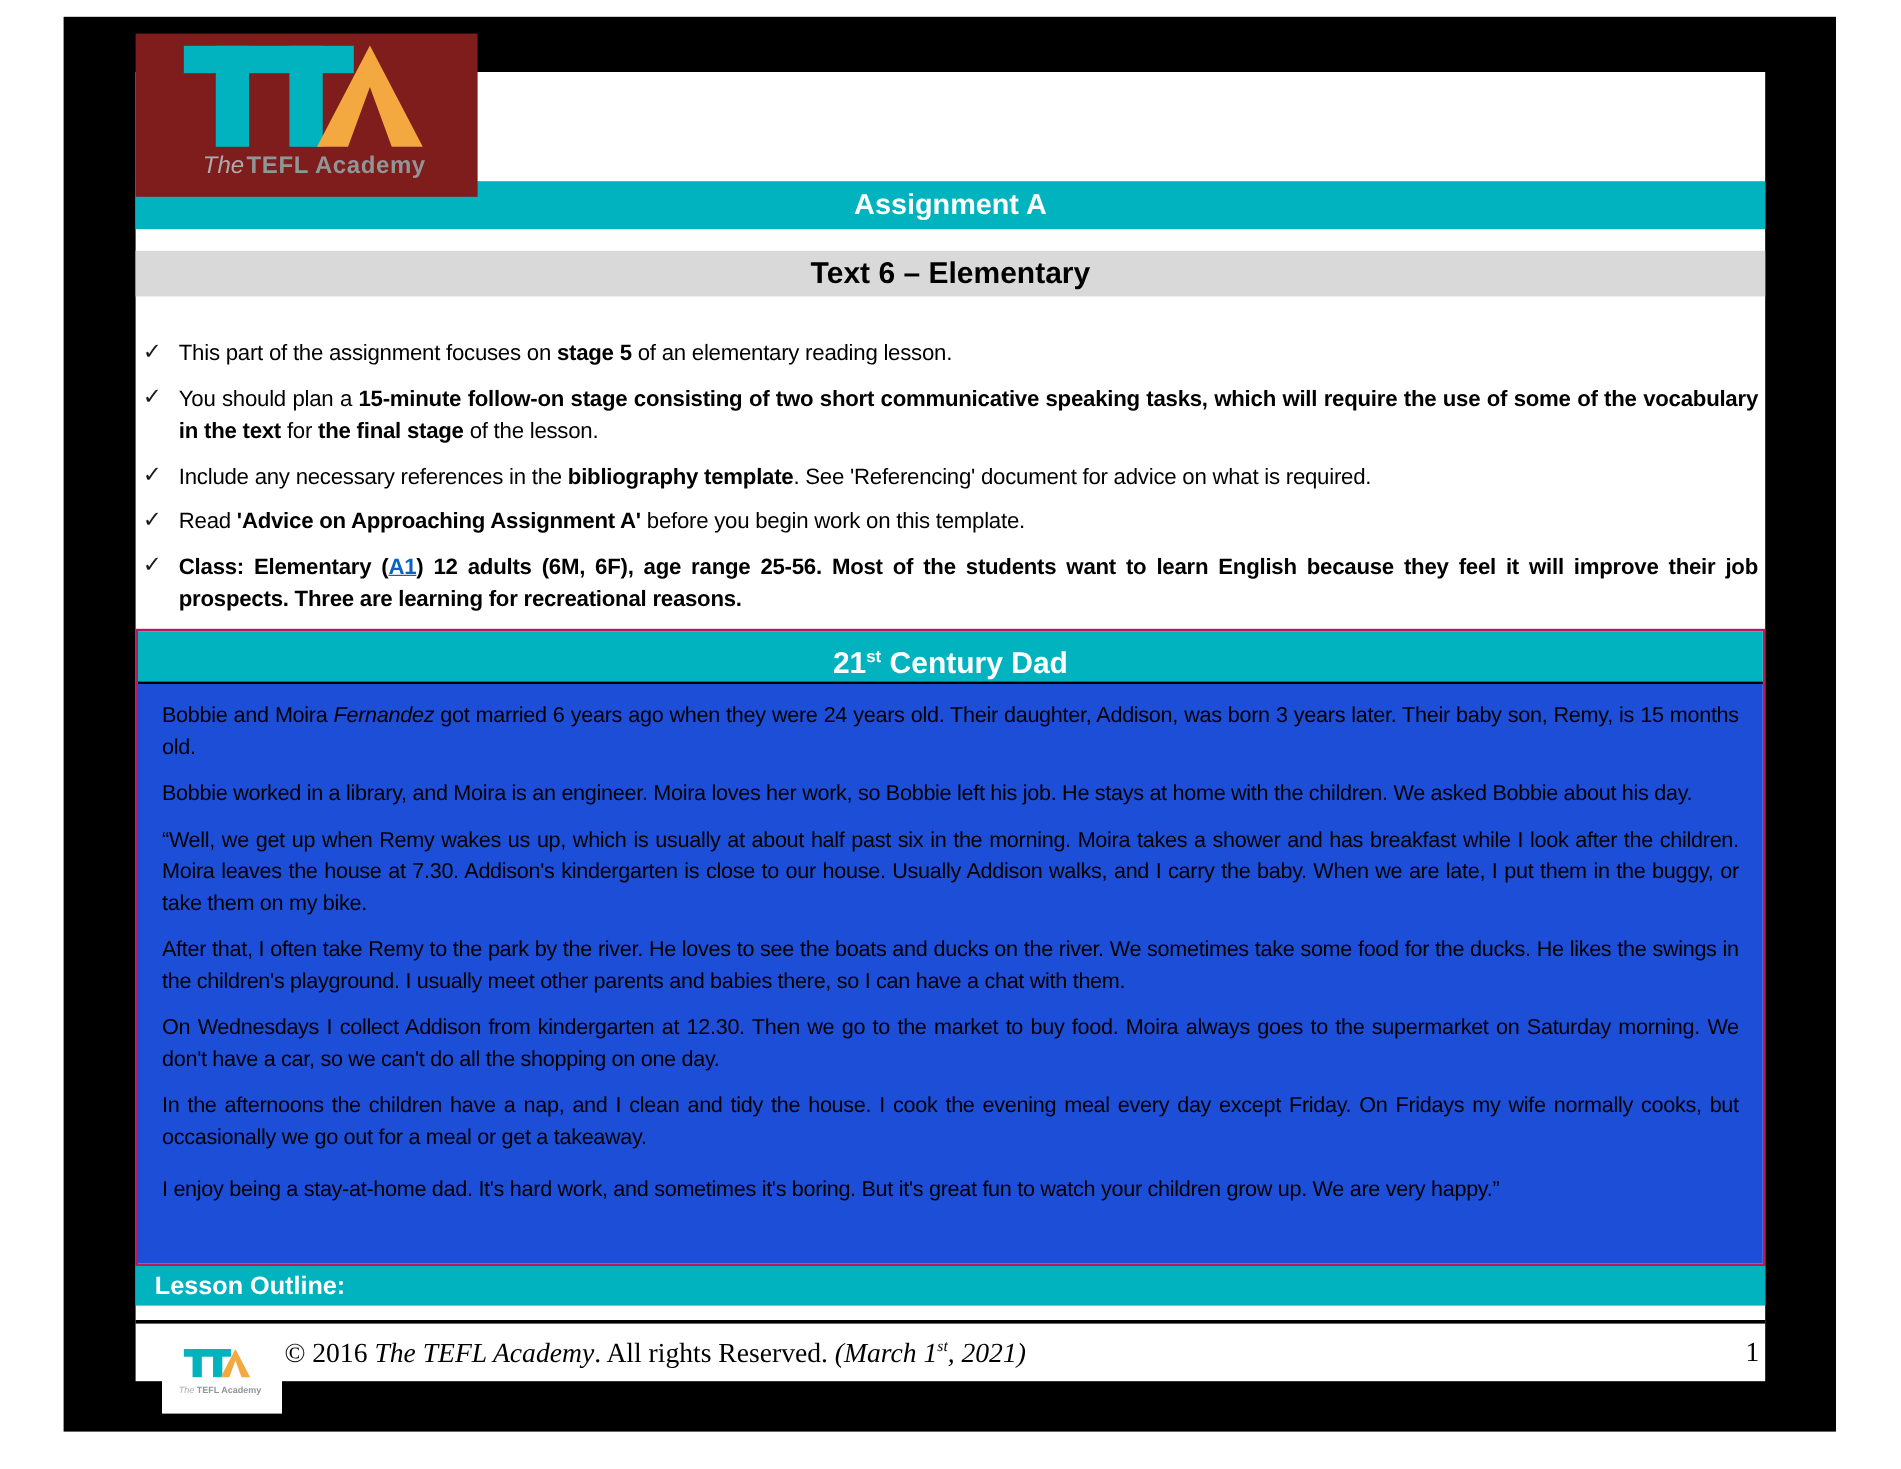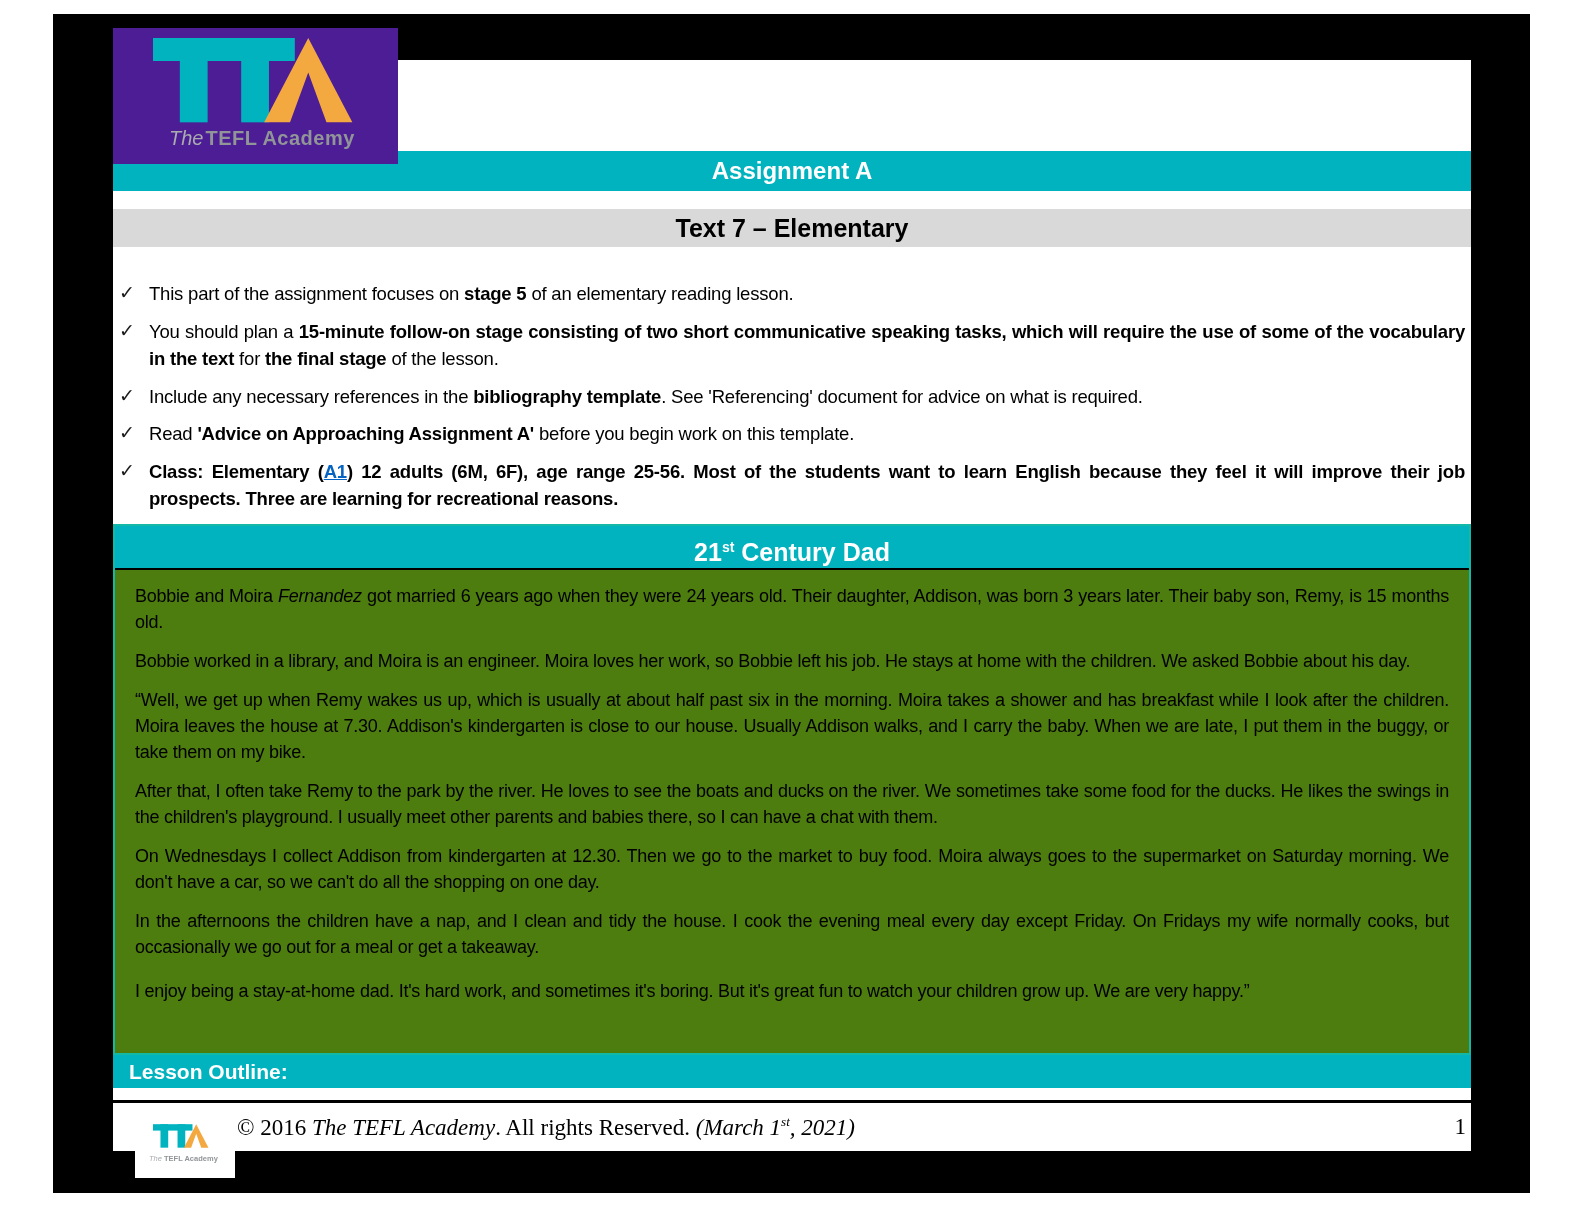--- a/index.html
+++ b/index.html
@@ -4,44 +4,44 @@
 <style>
   html,body{margin:0;padding:0;}
   body{
     width:1584px;height:1224px;position:relative;background:#ffffff;
     font-family:"Liberation Sans",sans-serif;overflow:hidden;
   }
   .black-frame{position:absolute;left:53px;top:14px;width:1477px;height:1179px;background:#000;}
   .page{position:absolute;left:113px;top:60px;width:1358px;height:1091px;background:#fff;}
 
   
-  .logo-box{position:absolute;left:113px;top:28px;width:285px;height:136px;background:#4c1d95;z-index:6;}
+  .logo-box{position:absolute;left:113px;top:28px;width:285px;height:136px;background:#7f1d1d;z-index:6;}
   .logo-mark{position:absolute;left:40px;top:10px;}
   .logo-caption{position:absolute;left:56px;top:99px;font-size:20px;color:#919598;white-space:nowrap;}
   .logo-caption .the{font-style:italic;font-weight:normal;color:#a9abae;margin-right:2px;}
   .logo-caption .rest{font-weight:bold;letter-spacing:0.5px;}
 
   
   .bar-assignment{position:absolute;left:0;right:0;top:91px;height:40px;background:#00b3bf;
     color:#fff;font-size:24px;font-weight:bold;text-align:center;line-height:40px;}
   .bar-section{position:absolute;left:0;right:0;top:149px;height:38px;background:#d9d9d9;
     color:#000;font-size:25px;font-weight:bold;text-align:center;line-height:38px;}
 
   
   .bullets{position:absolute;left:6px;right:6px;top:220px;}
   .bullet{display:flex;margin-bottom:10px;}
   .bullet .check{flex:0 0 30px;width:30px;font-size:19px;color:#1a1a1a;padding-top:1px;}
   .bullet .btext{flex:1;font-size:18.5px;line-height:27.5px;text-align:justify;color:#000;letter-spacing:-0.2px;}
 
   
-  .story{position:absolute;left:0;right:0;top:464px;border:2px solid #14b8a6;}
+  .story{position:absolute;left:0;right:0;top:464px;border:2px solid #be185d;}
   .story-header{background:#00b3bf;height:42px;line-height:42px;text-align:center;
     color:#fff;font-size:25px;font-weight:bold;}
   .story-header sup{font-size:14px;}
-  .story-body{background:#4d7c0f;border-top:2px solid #000;padding:13px 20px 0 20px;
+  .story-body{background:#1d4ed8;border-top:2px solid #000;padding:13px 20px 0 20px;
     height:485px;overflow:hidden;box-sizing:border-box;}
   .story-body p{margin:0 0 13px 0;font-size:18px;line-height:26px;text-align:justify;
     color:#000;letter-spacing:-0.25px;}
   .story-body p:last-child{margin-top:18px;}
 
   
   .bar-outline{position:absolute;left:0;right:0;top:995px;height:33px;background:#00b3bf;
     color:#fff;font-weight:bold;font-size:21px;line-height:33px;padding-left:16px;box-sizing:border-box;}
 
   
@@ -67,21 +67,21 @@
 
 <div class="black-frame"></div>
 
 <div class="page">
 
   <div class="bar-assignment">
     <span>Assignment A</span>
   </div>
 
   <div class="bar-section">
-    <span>Text 7 – Elementary</span>
+    <span>Text 6 – Elementary</span>
   </div>
 
   <div class="bullets" id="bullet-list">
       <div class="bullet">
         <span class="check">✓</span>
         <div class="btext"><span>This part of the assignment focuses on </span><span class="rt-b">stage 5</span><span> of an elementary reading lesson.</span></div>
       </div>
       <div class="bullet">
         <span class="check">✓</span>
         <div class="btext"><span>You should plan a </span><span class="rt-b">15-minute follow-on stage consisting of two short communicative speaking tasks, which will require the use of some of the vocabulary in the text</span><span> for </span><span class="rt-b">the final stage</span><span> of the lesson.</span></div>

